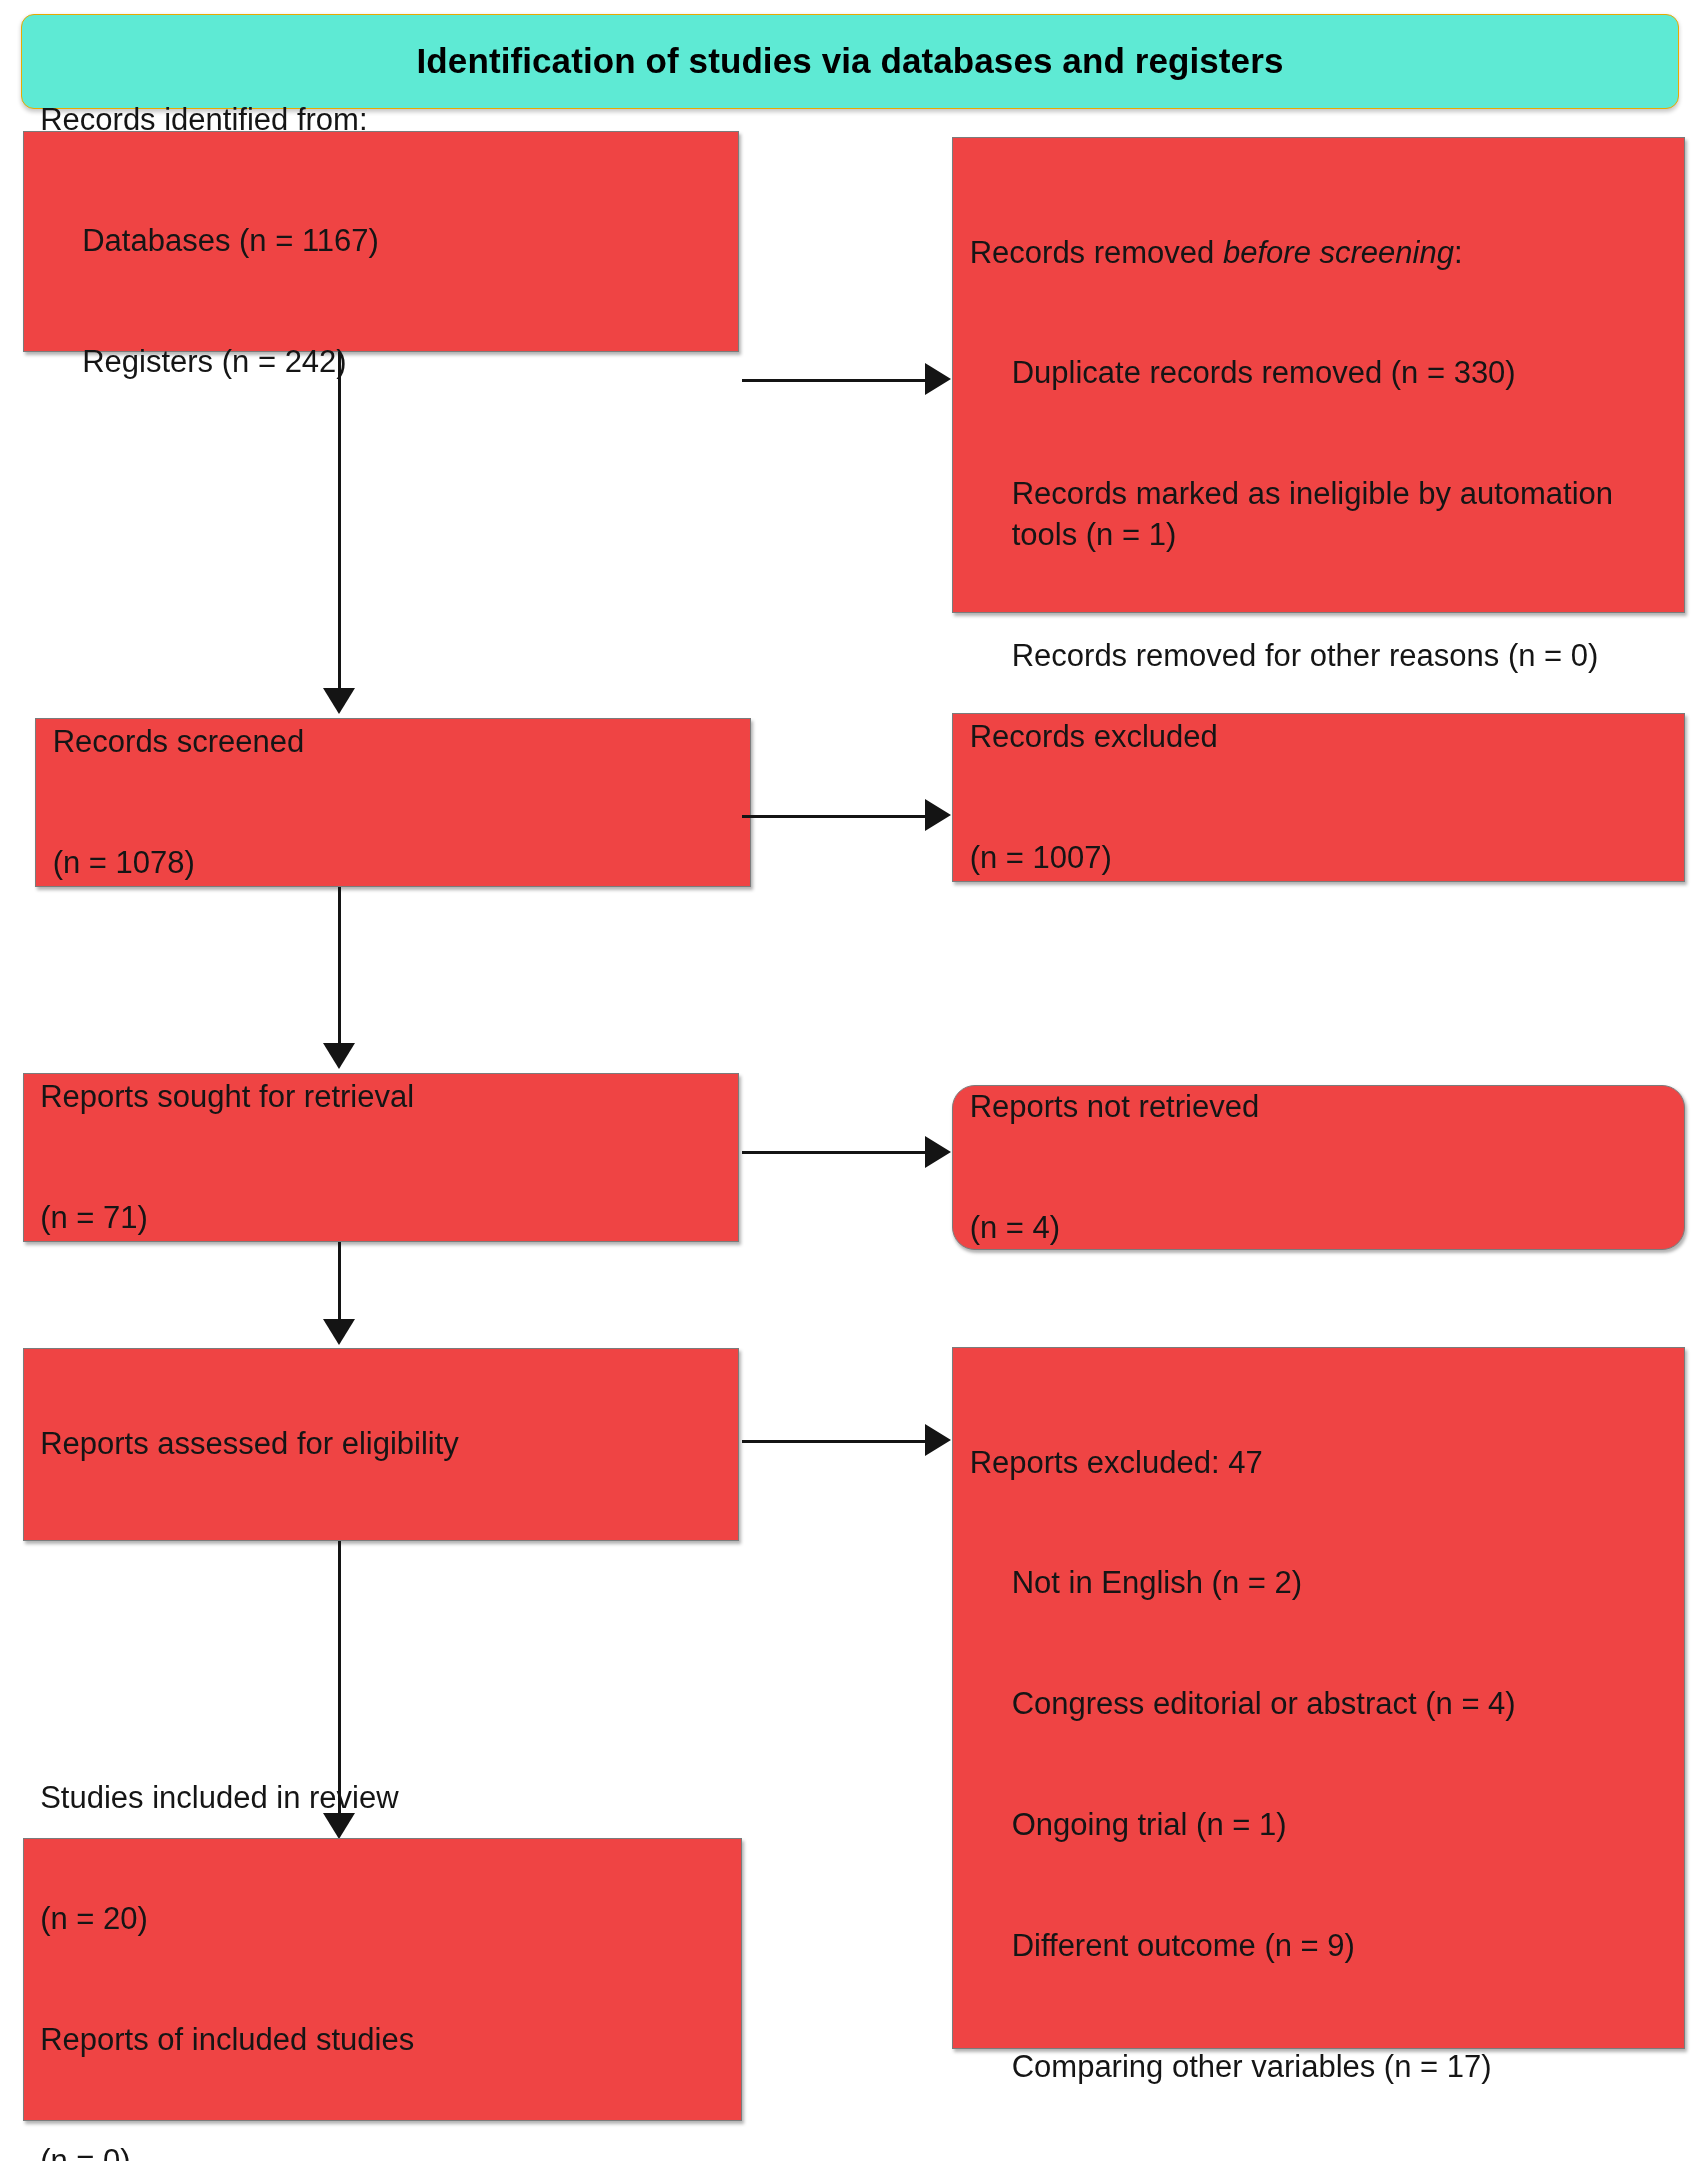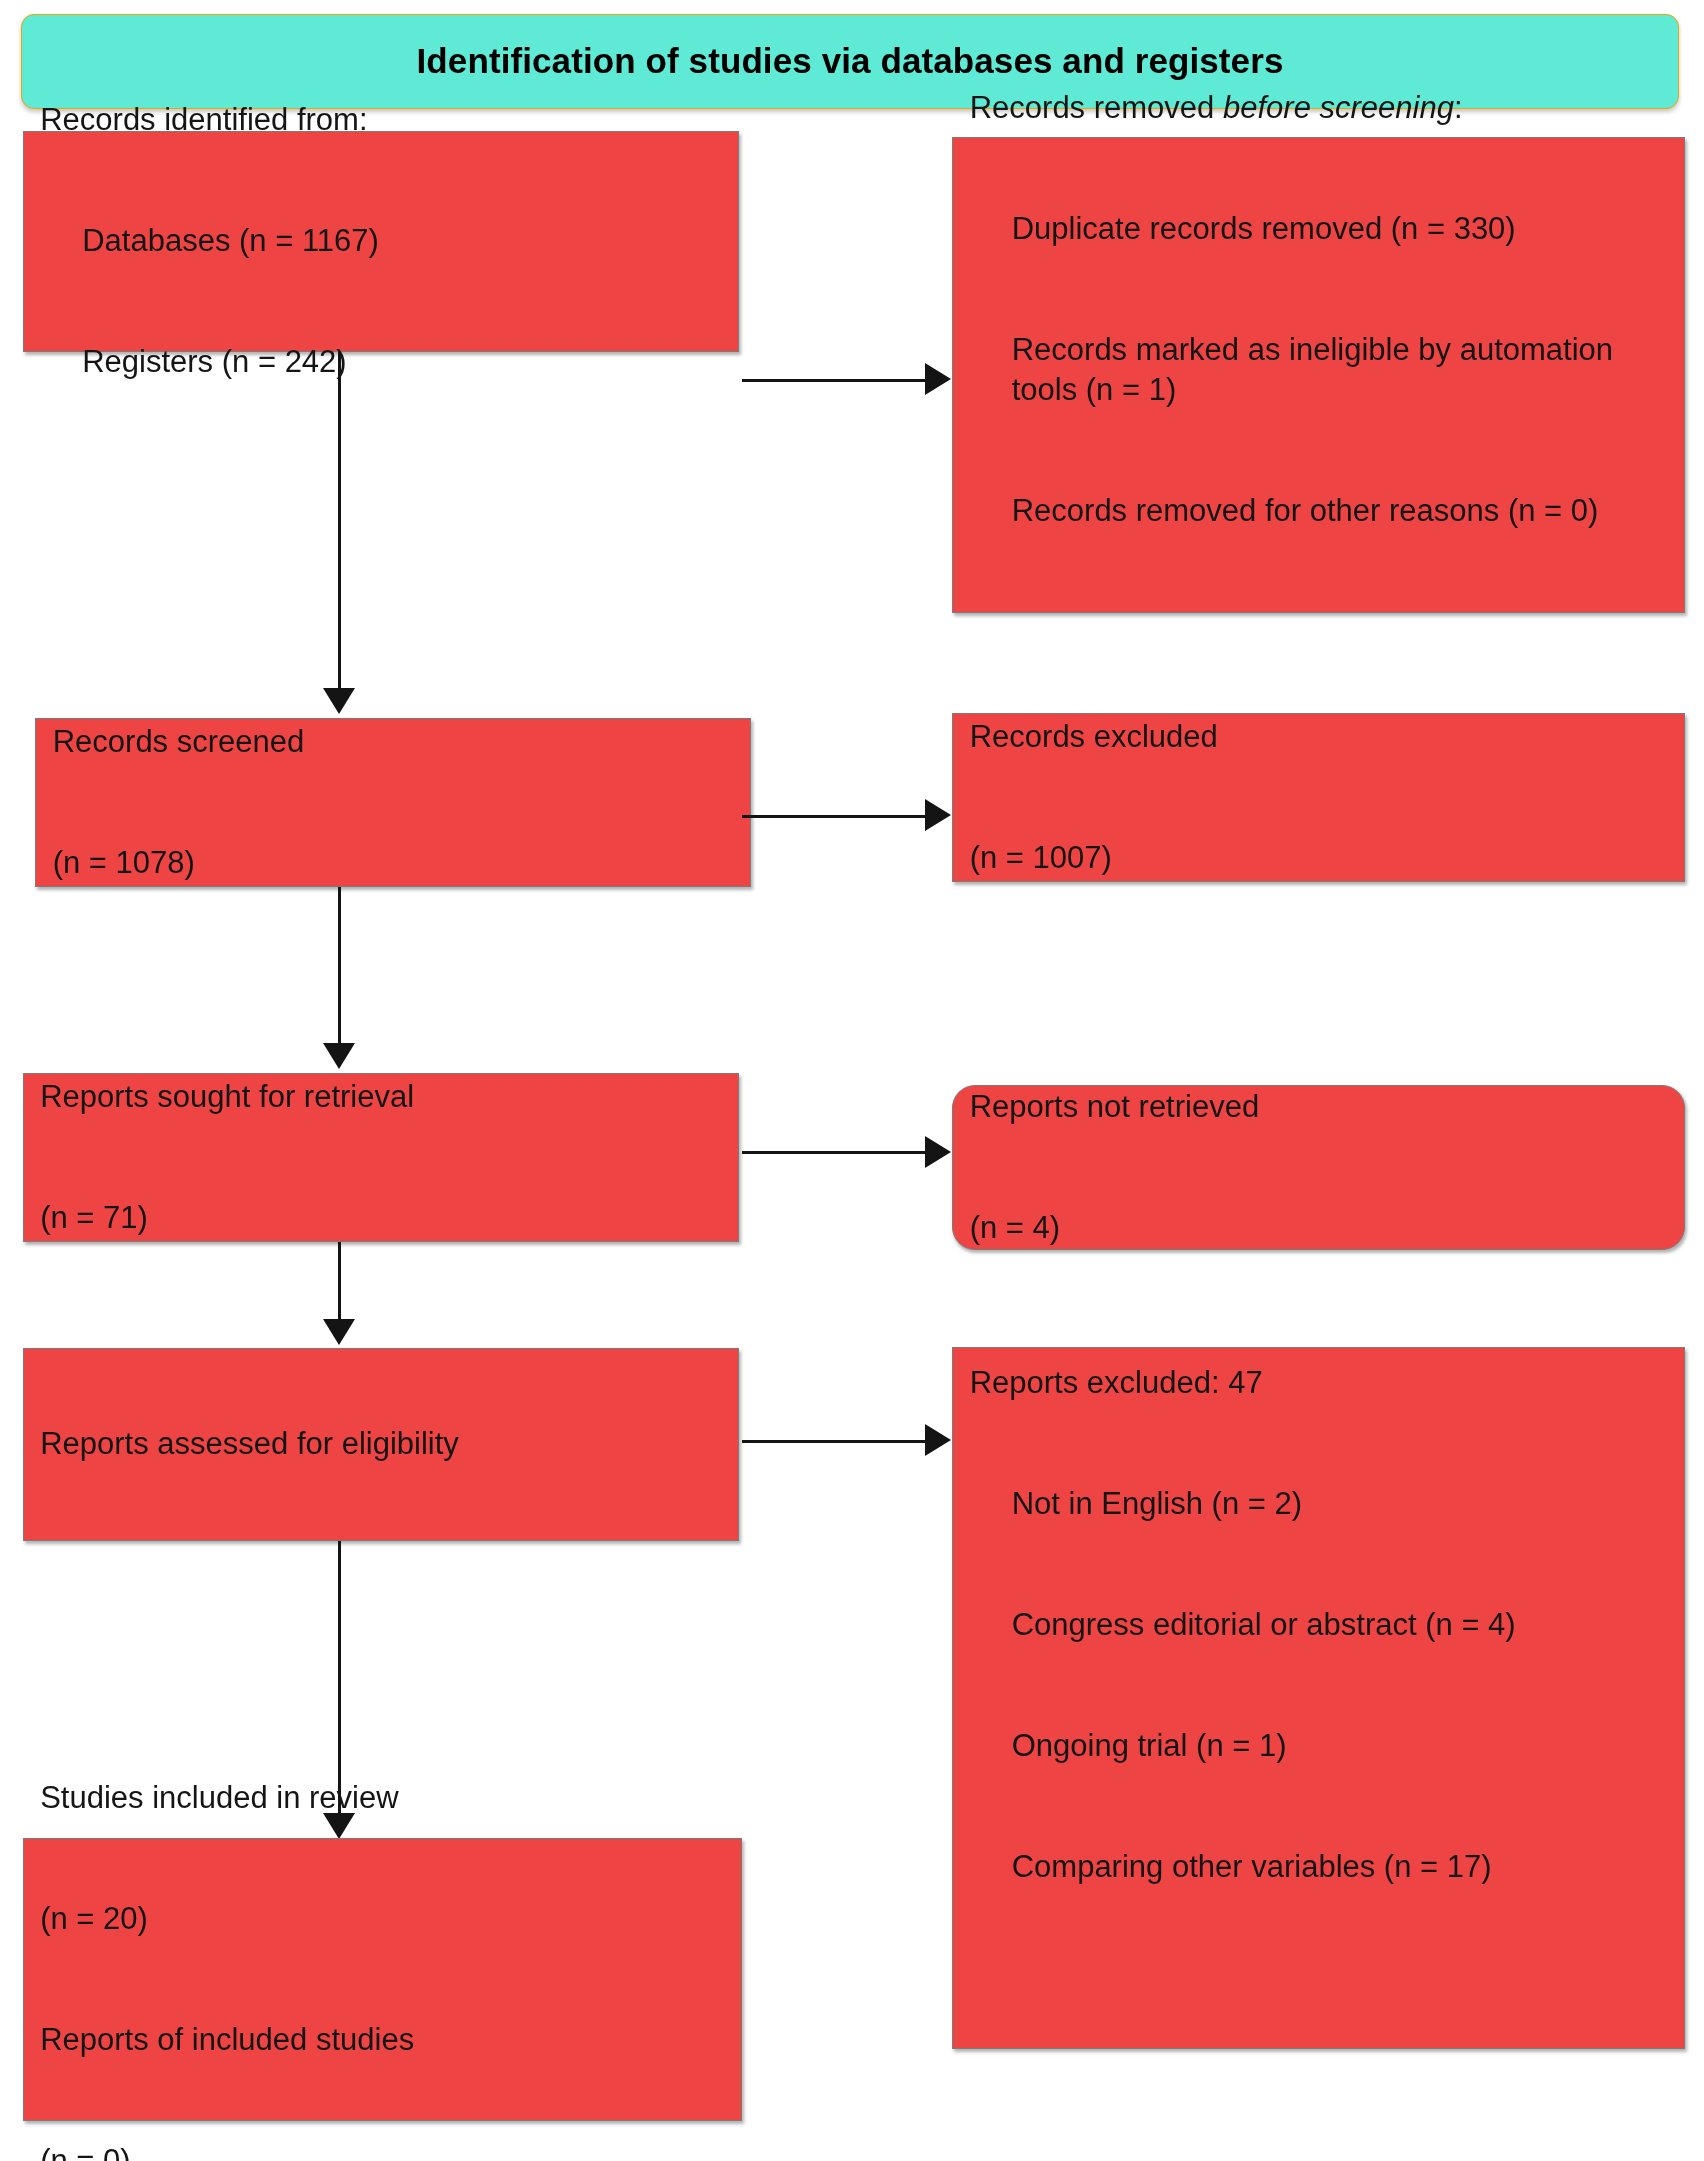--- a/index.html
+++ b/index.html
@@ -56,21 +56,21 @@
     justify-content: center;
   }
   .box-text {
     font-size: 31px;
     line-height: 1.30;
     color: #151515;
     padding: 0 16.7px;
     white-space: pre-wrap;
   }
   .box.top-align {
-    justify-content: flex-end;
+    justify-content: flex-start;
   }
   .box.top-align .box-text {
     padding-top: 14px;
   }
   .line {
     display: block;
   }
   .line.indent {
     padding-left: 42px;
   }
@@ -183,20 +183,21 @@
       <span class="line">Reports assessed for eligibility</span>
     </div>
   </div>
 
   <div class="box top-align" style="left:952px; top:1347px; width:733px; height:702px;">
     <div class="box-text">
       <span class="line">Reports excluded: 47</span>
       <span class="line indent">Not in English (n = 2)</span>
       <span class="line indent">Congress editorial or abstract (n = 4)</span>
       <span class="line indent">Ongoing trial (n = 1)</span>
+      <span class="line indent">Different outcome (n = 9)</span>
       <span class="line indent">Comparing other variables (n = 17)</span>
       
       
     </div>
   </div>
 
   <div class="arrow-h" style="left:742px; top:1440px; width:184px;"></div>
   <div class="arrow-h-head" style="left:925px; top:1424px;"></div>
 
   <div class="arrow-v" style="left:338px; top:1541px; height:272px;"></div>

